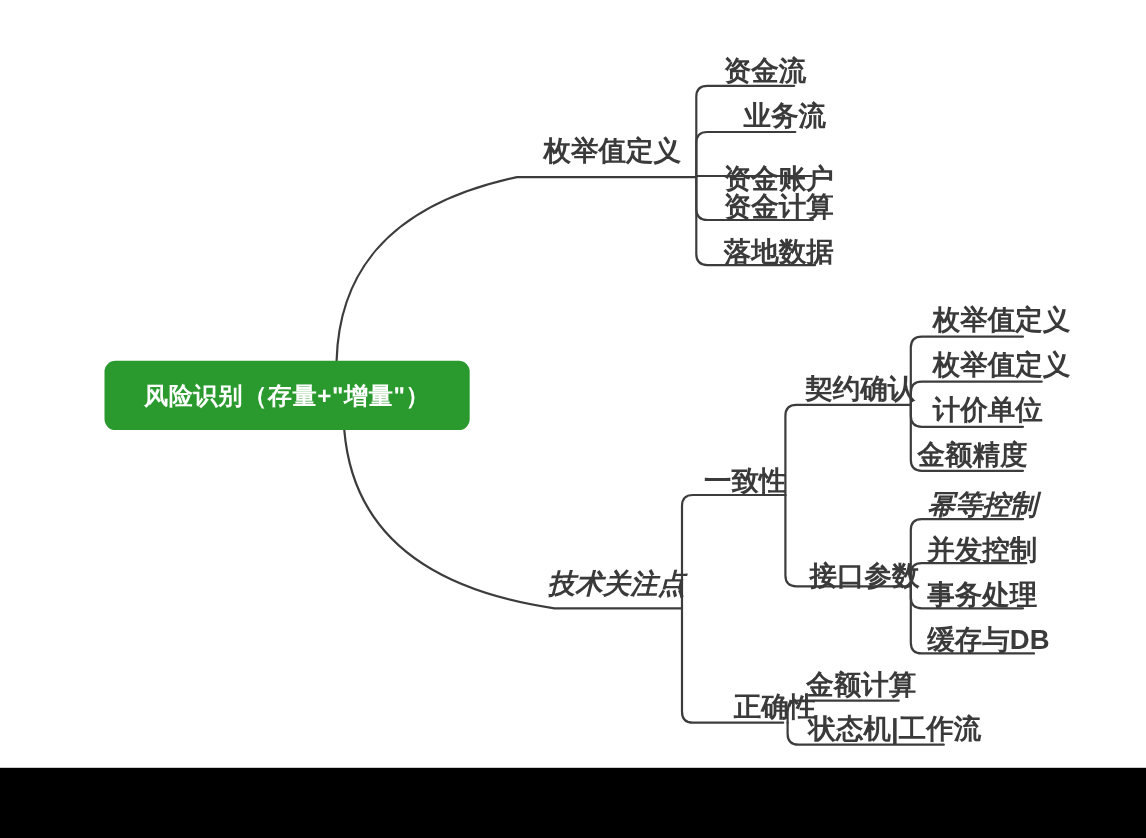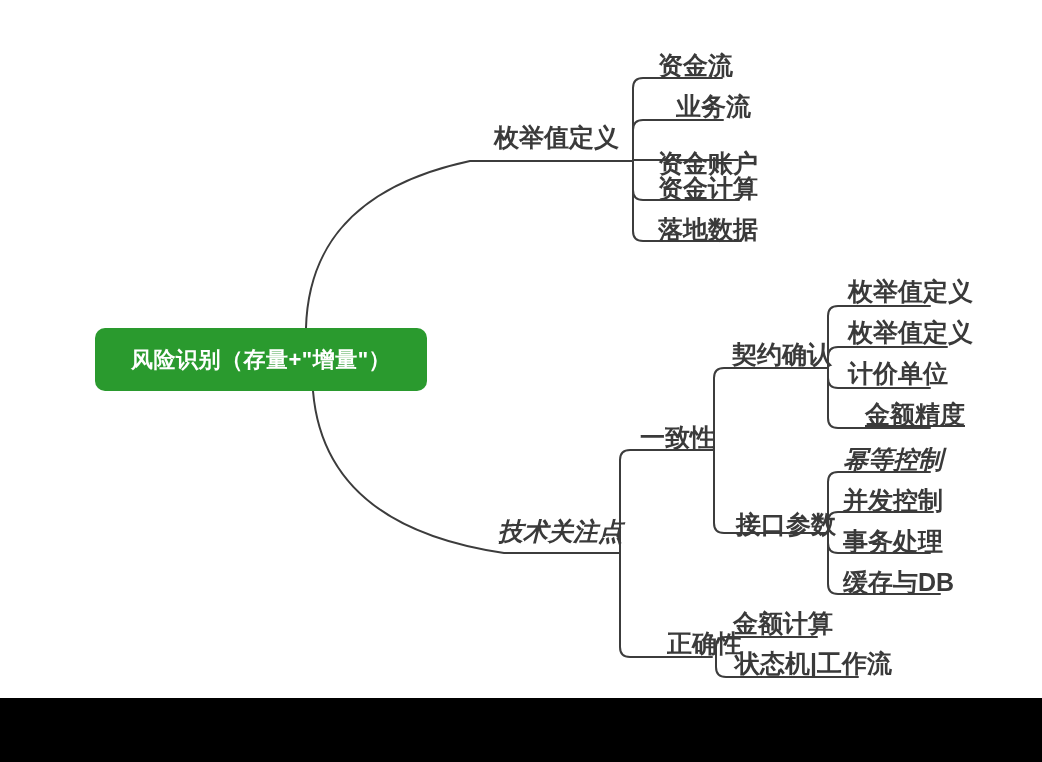--- a/index.html
+++ b/index.html
@@ -83,21 +83,21 @@
   <div class="label" style="left:658px;top:215px;">落地数据</div>
 
   <div class="label" style="left:498px;top:517px;font-style:italic;">技术关注点</div>
 
   <div class="label" style="left:640px;top:423px;">一致性</div>
 
   <div class="label" style="left:732px;top:340px;">契约确认</div>
   <div class="label" style="left:848px;top:277px;">枚举值定义</div>
   <div class="label" style="left:848px;top:318px;">枚举值定义</div>
   <div class="label" style="left:848px;top:359px;">计价单位</div>
-  <div class="label" style="left:865px;top:400px;text-decoration:underline;">金额精度</div>
+  <div class="label" style="left:834px;top:400px;">金额精度</div>
 
   <div class="label" style="left:736px;top:510px;">接口参数</div>
   <div class="label" style="left:843px;top:445px;font-style:italic;">幂等控制</div>
   <div class="label" style="left:843px;top:486px;">并发控制</div>
   <div class="label" style="left:843px;top:527px;">事务处理</div>
   <div class="label" style="left:843px;top:568px;">缓存与DB</div>
 
   <div class="label" style="left:642px;top:629px;margin-left:25px;">正确性</div>
   <div class="label" style="left:733px;top:609px;">金额计算</div>
   <div class="label" style="left:735px;top:649px;">状态机|工作流</div>

